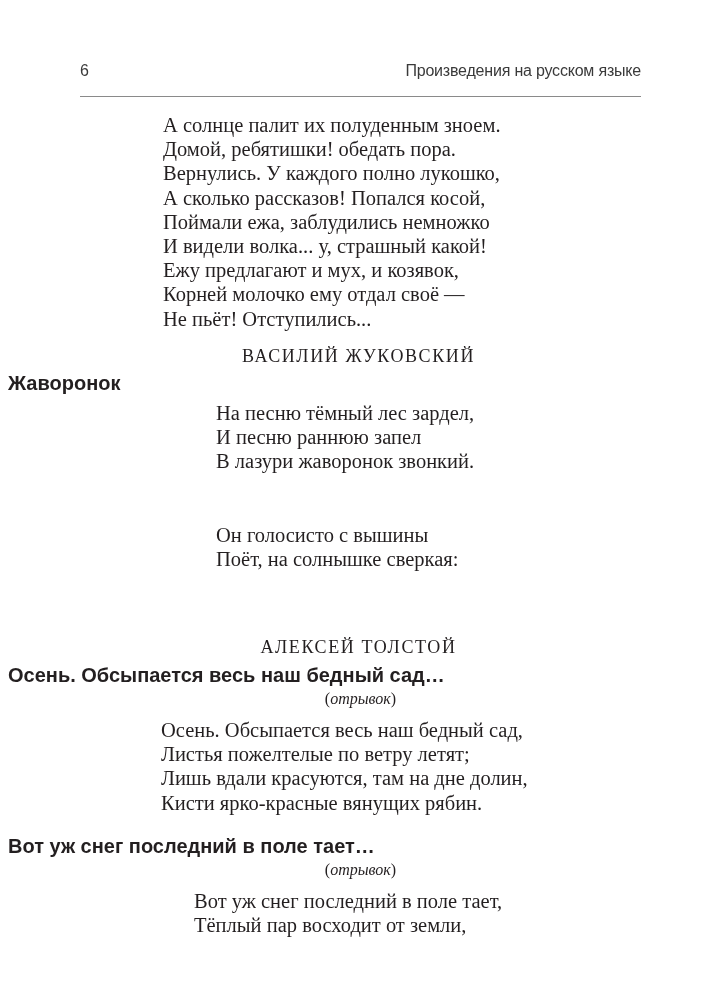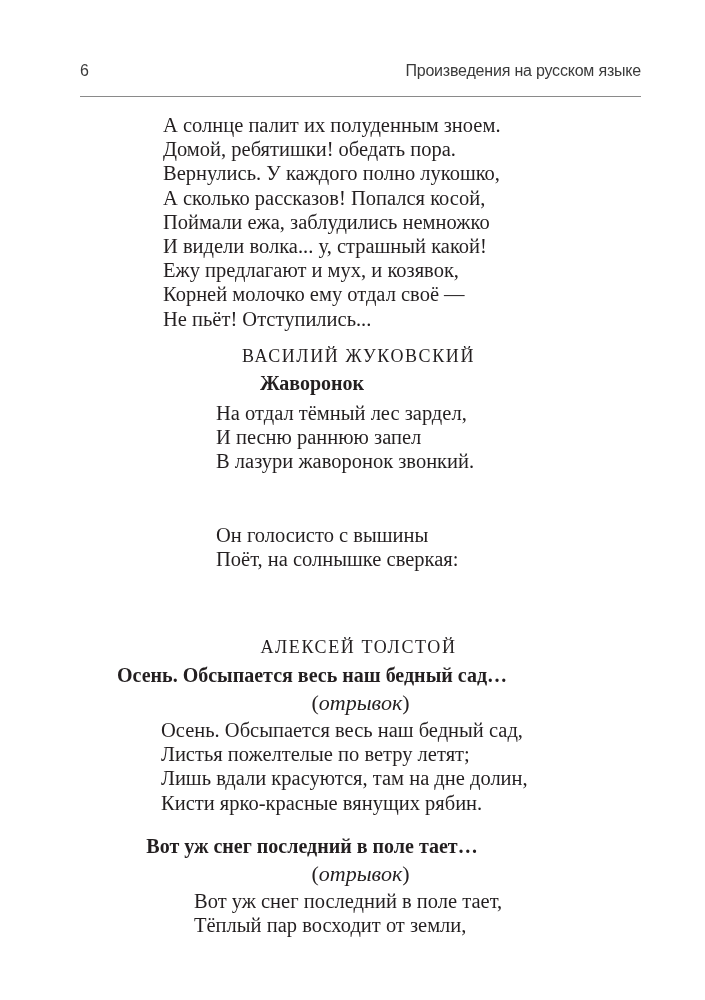--- a/index.html
+++ b/index.html
@@ -3,22 +3,22 @@
   <meta charset="utf-8">
   <style>
     html, body { margin: 0; padding: 0; background: #ffffff; }
     body { width: 705px; height: 1000px; position: relative; overflow: hidden; color: #231f20; }
     .header { position: absolute; left: 80px; top: 58px; width: 561px; height: 38px; border-bottom: 1.5px solid #8a8a8a; }
     .page-num { position: absolute; left: 0; top: 4px; font-family: "Liberation Sans", sans-serif; font-size: 16px; color: #3a3a3a; }
     .running-title { position: absolute; right: 0; top: 4px; font-family: "Liberation Sans", sans-serif; font-size: 16px; color: #3a3a3a; letter-spacing: -0.2px; }
     .stanza { position: absolute; font-family: "Liberation Serif", serif; font-size: 20.5px; line-height: 24.2px; white-space: nowrap; }
     .line { display: block; }
     .author { position: absolute; left: 0; width: 705px; text-align: center; font-family: "Liberation Serif", serif; font-size: 18px; letter-spacing: 1.6px; padding-left: 12px; box-sizing: border-box; }
-    .title { position: absolute; left: 0; width: 616px; text-align: center; font-family: Liberation Serif, serif; font-weight: bold; font-size: 20px; padding-left: 8px; box-sizing: border-box; }
-    .sub { position: absolute; left: 0; width: 705px; text-align: center; font-family: "Liberation Serif", serif; font-size: 22px; padding-left: 16px; box-sizing: border-box; }
+    .title { position: absolute; left: 0; width: 616px; font-family: Liberation Sans, sans-serif; font-weight: bold; font-size: 20px; padding-left: 8px; box-sizing: border-box; }
+    .sub { position: absolute; left: 0; width: 705px; text-align: center; font-family: "Liberation Serif", serif; font-size: 16px; padding-left: 16px; box-sizing: border-box; }
     .sub i { font-style: italic; }
   </style>
 </head>
 <body>
 
 <div class="header">
   <span class="page-num">6</span>
   <span class="running-title">Произведения на русском языке</span>
 </div>
 
@@ -31,21 +31,21 @@
   <span class="line">И видели волка... у, страшный какой!</span>
   <span class="line">Ежу предлагают и мух, и козявок,</span>
   <span class="line">Корней молочко ему отдал своё —</span>
   <span class="line">Не пьёт! Отступились...</span>
 </div>
 
 <div class="author" style="top:346px;">ВАСИЛИЙ ЖУКОВСКИЙ</div>
 <div class="title" style="top:372px;">Жаворонок</div>
 
 <div class="stanza" style="left:216px; top:401px;">
-  <span class="line">На отдал тёмный лес зардел,</span>
+  <span class="line">На песню тёмный лес зардел,</span>
   <span class="line">И песню раннюю запел</span>
   <span class="line">В лазури жаворонок звонкий.</span>
 </div>
 
 <div class="stanza" style="left:216px; top:523px;">
   <span class="line">Он голосисто с вышины</span>
   <span class="line">Поёт, на солнышке сверкая:</span>
 </div>
 
 <div class="author" style="top:637px;">АЛЕКСЕЙ ТОЛСТОЙ</div>

